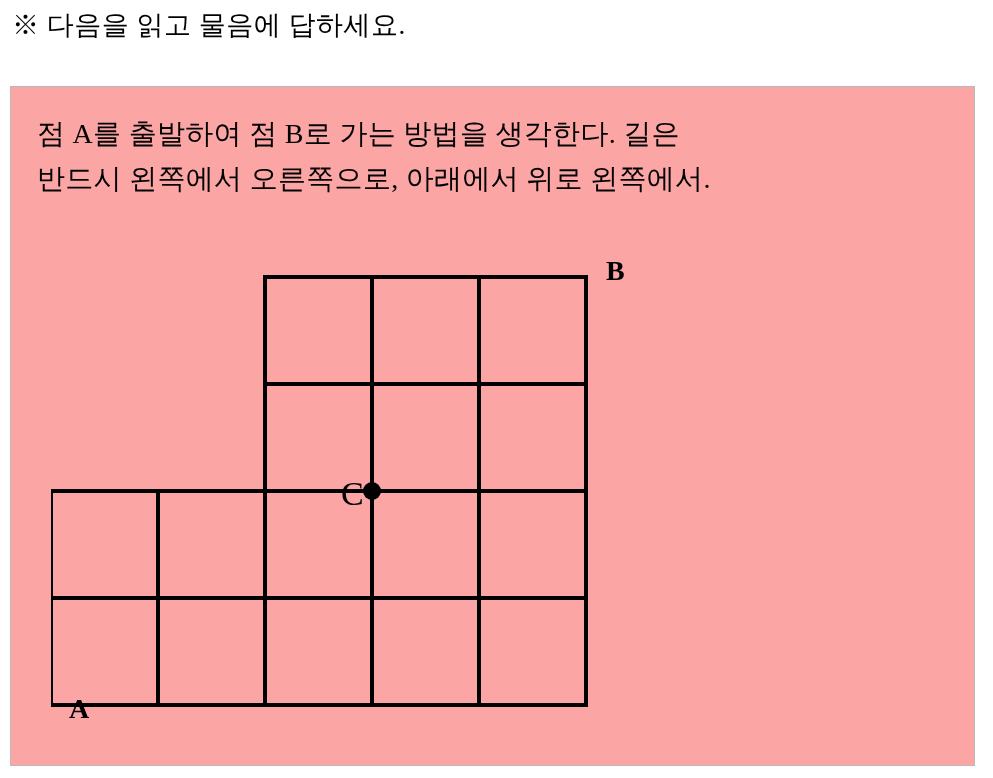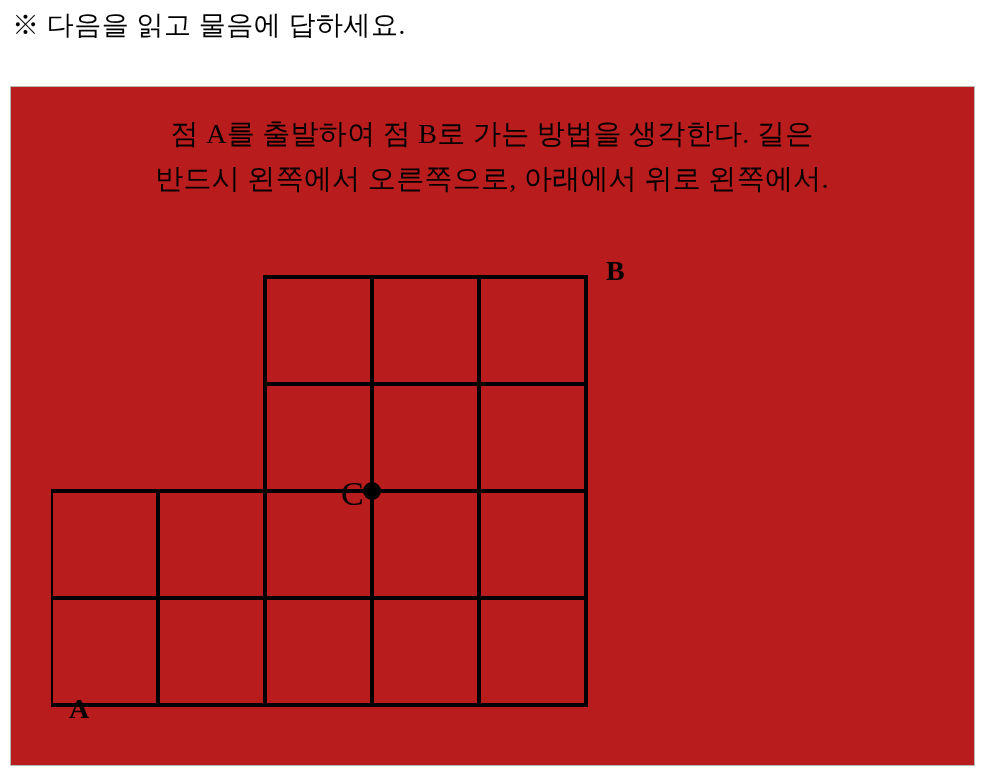--- a/index.html
+++ b/index.html
@@ -12,40 +12,39 @@
     height: 778px;
     font-family: "Liberation Serif", serif;
     color: #000000;
     position: relative;
     overflow: hidden;
   }
   #page {
     position: relative;
     width: 993px;
     height: 778px;
-    text-align: center;
   }
   .instruction {
     position: absolute;
     left: 12px;
     top: 8px;
     font-size: 27px;
     line-height: 34px;
     letter-spacing: 0.5px;
     white-space: nowrap;
   }
   .box {
     position: absolute;
     left: 10px;
     top: 86px;
     width: 965px;
     height: 680px;
     border: 1px solid #b9b9b9;
     box-sizing: border-box;
-    background: #b91c1c;
+    background: #fca5a5;
   }
   .stem {
     position: absolute;
     left: 26px;
     top: 24px;
     width: 910px;
     font-size: 28px;
     line-height: 45px;
     letter-spacing: 0.3px;
   }

